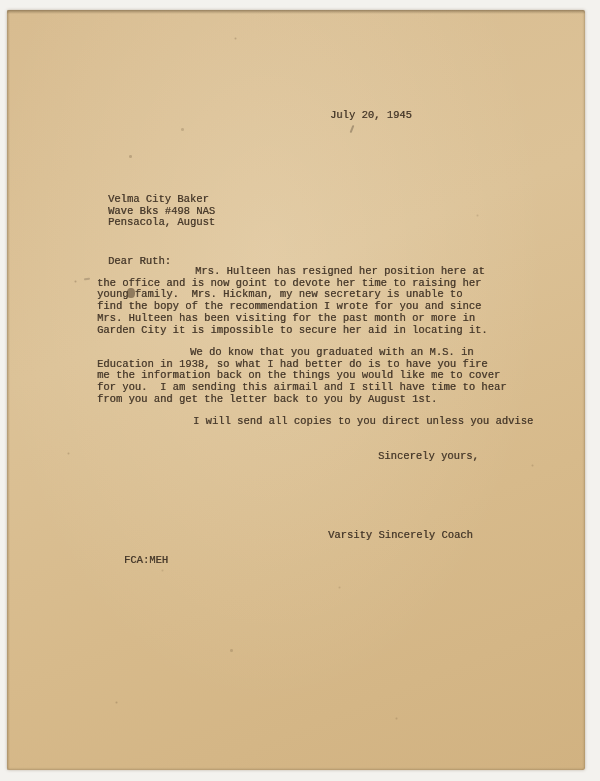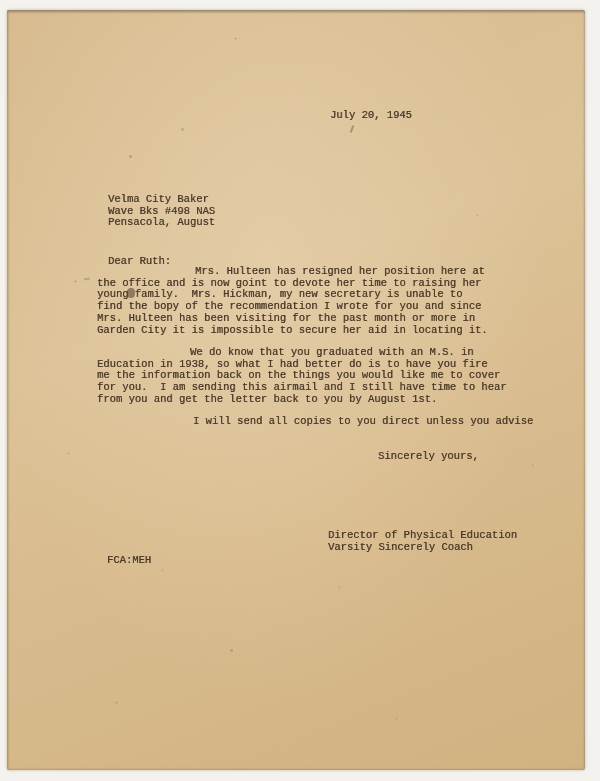--- a/index.html
+++ b/index.html
@@ -95,23 +95,23 @@
     <div class="tblock" style="left:108px; top:256px;">Dear Ruth:</div>
 
     <div class="tblock para" style="left:97px; top:266px; --ind:98px;"><div class="tline">Mrs. Hulteen has resigned her position here at</div><div class="tline">the office and is now goint to devote her time to raising her</div><div class="tline">young family.  Mrs. Hickman, my new secretary is unable to</div><div class="tline">find the bopy of the recommendation I wrote for you and since</div><div class="tline">Mrs. Hulteen has been visiting for the past month or more in</div><div class="tline">Garden City it is impossible to secure her aid in locating it.</div></div>
 
     <div class="tblock para" style="left:97px; top:347px; --ind:93px;"><div class="tline">We do know that you graduated with an M.S. in</div><div class="tline">Education in 1938, so what I had better do is to have you fire</div><div class="tline">me the information back on the things you would like me to cover</div><div class="tline">for you.  I am sending this airmail and I still have time to hear</div><div class="tline">from you and get the letter back to you by August 1st.</div></div>
 
     <div class="tblock para" style="left:105px; top:416px; --ind:88px;"><div class="tline">I will send all copies to you direct unless you advise</div></div>
 
     <div class="tblock" style="left:333px; top:451px;margin-left:45px;">Sincerely yours,</div>
 
-    <div class="tblock" style="left:328px; top:530px;"><div class="tline">Director of Physical Education</div><div class="tline">Varsity Sincerely Coach</div></div>
+    <div class="tblock" style="left:328px; top:530px;"><div class="tline">Varsity Sincerely Coach</div></div>
 
-    <div class="tblock" style="left:107px; top:555px;">FCA:MEH</div>
+    <div class="tblock" style="left:124px; top:555px;">FCA:MEH</div>
 
   </div>
 
   <div class="smudge"></div>
   <div class="pencil-mark pm1"></div>
   <div class="pencil-mark pm2"></div>
 
 </div>
 
 </body></html>

